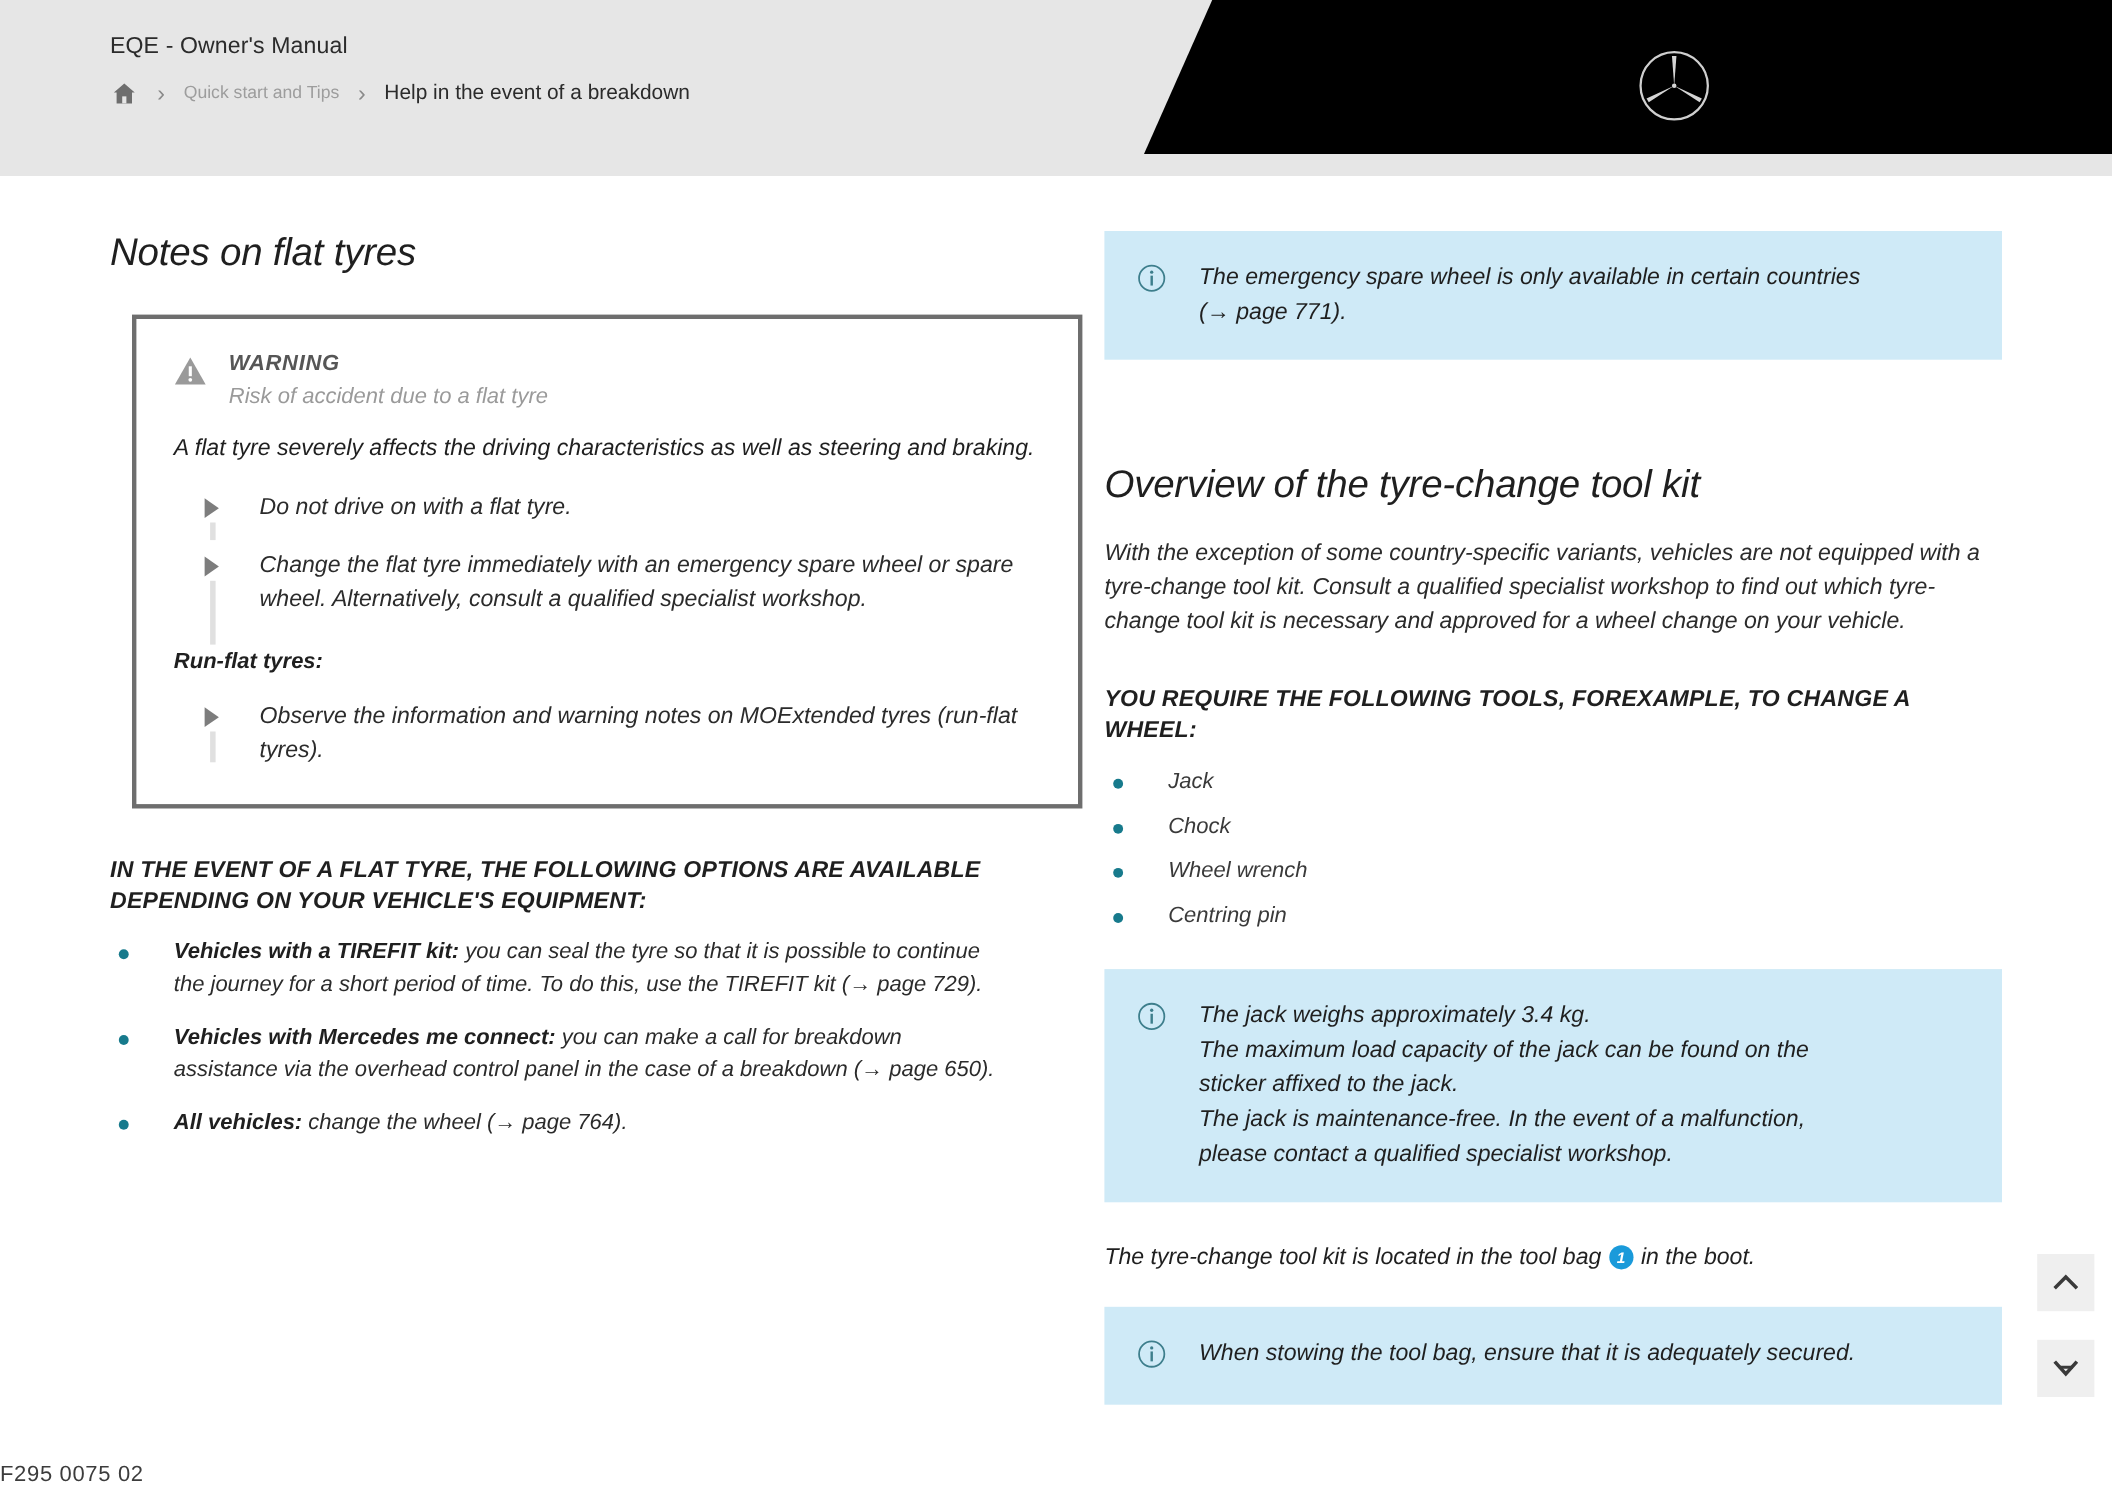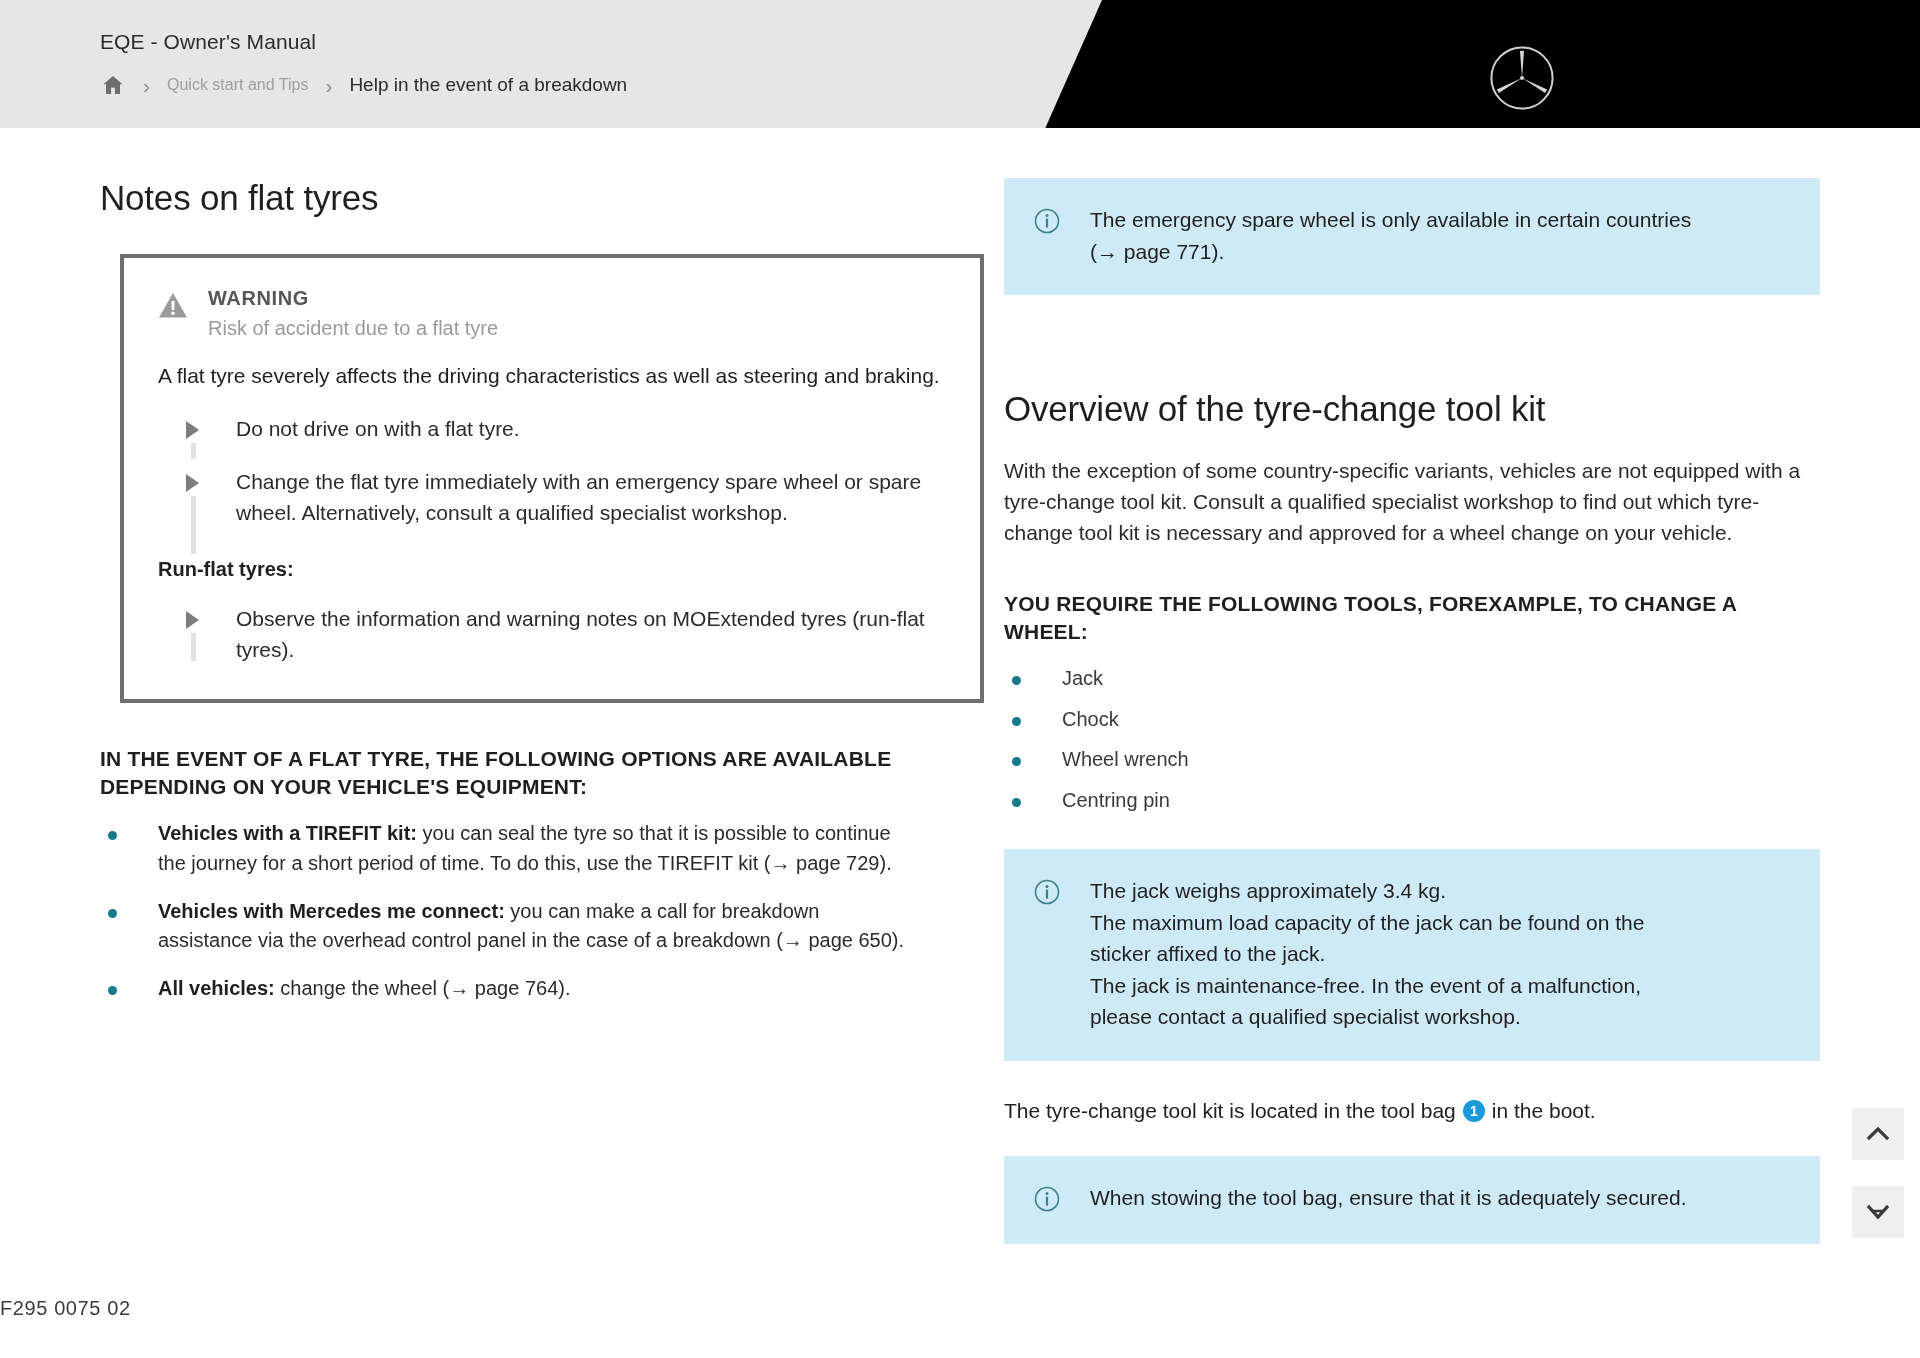--- a/index.html
+++ b/index.html
@@ -14,21 +14,21 @@
     font-family: "Liberation Sans", sans-serif;
     color: #1a1a1a;
     overflow: hidden;
     position: relative;
   }
 
   
   .header {
     position: relative;
     width: 1920px;
-    height: 128px;
+    height: 160px;
     background: #e6e6e6;
     overflow: hidden;
     text-decoration: underline;
   }
   .header-black {
     position: absolute;
     top: 0;
     right: 0;
     width: 880px;
     height: 140px;
@@ -94,20 +94,21 @@
     height: 1218px;
     background: #ffffff;
   }
   .columns {
     position: absolute;
     left: 100px;
     top: 50px;
     width: 1720px;
     display: flex;
     gap: 88px;
+    font-style: italic;
   }
   .col {
     width: 816px;
   }
 
   h1.section-title {
     font-size: 35px;
     font-weight: 400;
     color: #1f1f1f;
     margin: 0 0 36px 0;

